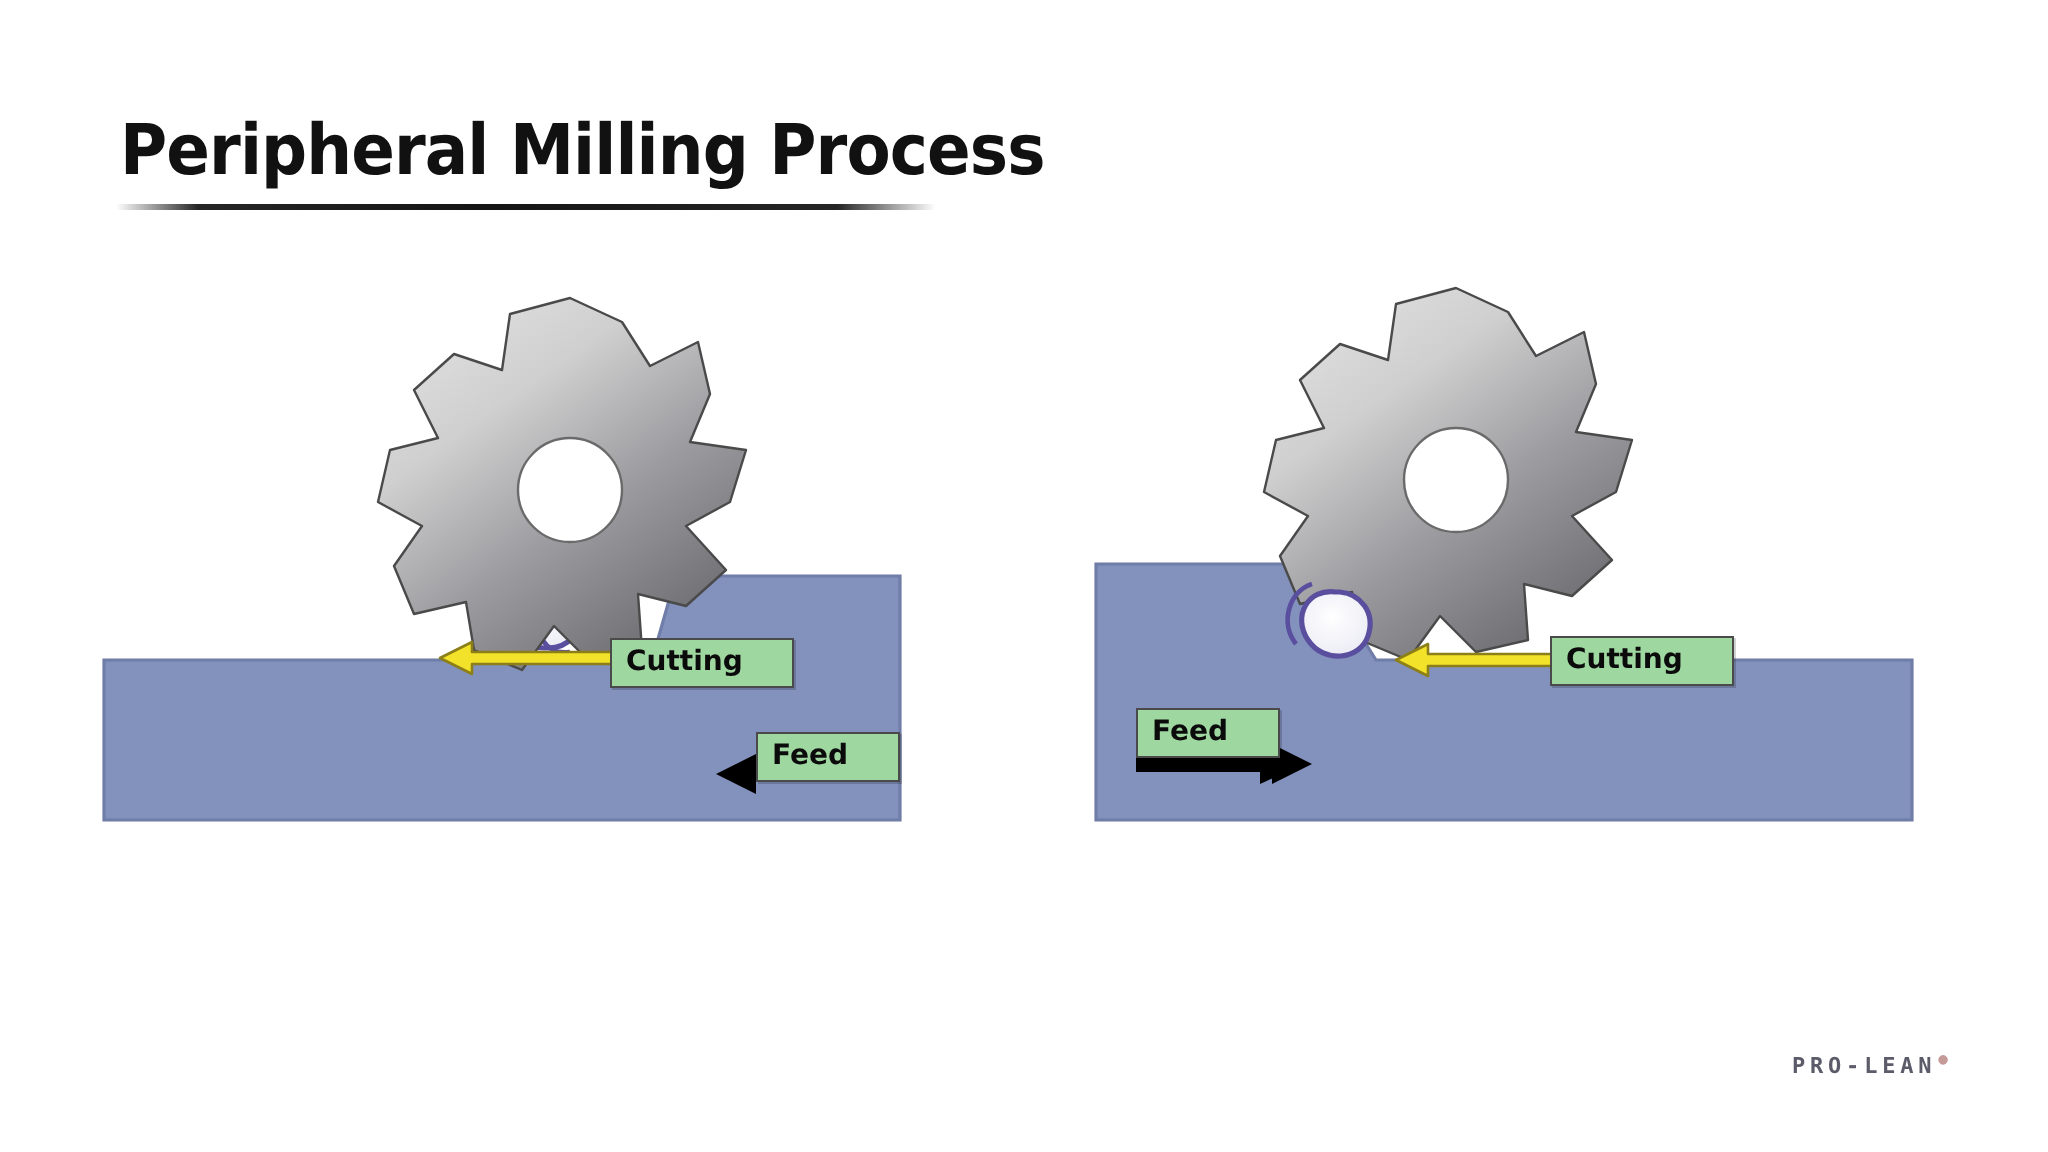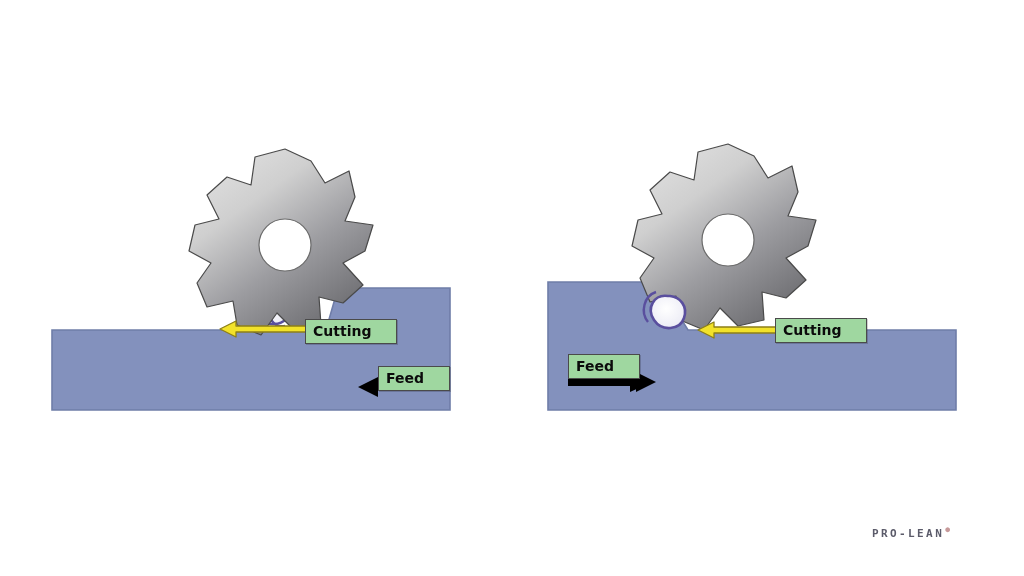--- a/index.html
+++ b/index.html
@@ -58,41 +58,45 @@
     white-space:nowrap;
     box-shadow:1px 1px 0 rgba(0,0,0,0.18);
   }
   #tag-cutting-left{left:305px;top:319px;}
   #tag-feed-left{left:378px;top:366px;}
   #tag-cutting-right{left:775px;top:318px;}
   #tag-feed-right{left:568px;top:354px;}
 
   
   .logo{
-    position:absolute;right:74px;bottom:36px;
+    position:absolute;right:50px;bottom:36px;
     font-family:"DejaVu Sans Mono", monospace;
     font-size:11px;
     font-weight:700;
     letter-spacing:2.4px;
     color:#5b5b6a;
     white-space:nowrap;
   }
   .logo .reg{
     font-size:8px;
     color:#c79a9a;
     vertical-align:super;
     letter-spacing:0;
     margin-left:1px;
   }
 </style>
 </head>
 <body>
 
 <div class="slide">
 
+  <div class="title-block">
+    <div class="title-text">Peripheral Milling Process</div>
+    <div class="title-rule"></div>
+  </div>
 
   <div class="diagram" id="diagram-left">
     <svg width="430" height="290" viewBox="0 0 430 290">
       <defs>
         <linearGradient id="cutGradL" x1="0.15" y1="0" x2="0.85" y2="1">
           <stop offset="0%" stop-color="#e2e2e2"></stop>
           <stop offset="28%" stop-color="#cfcfcf"></stop>
           <stop offset="58%" stop-color="#9d9da1"></stop>
           <stop offset="100%" stop-color="#636367"></stop>
         </linearGradient>

